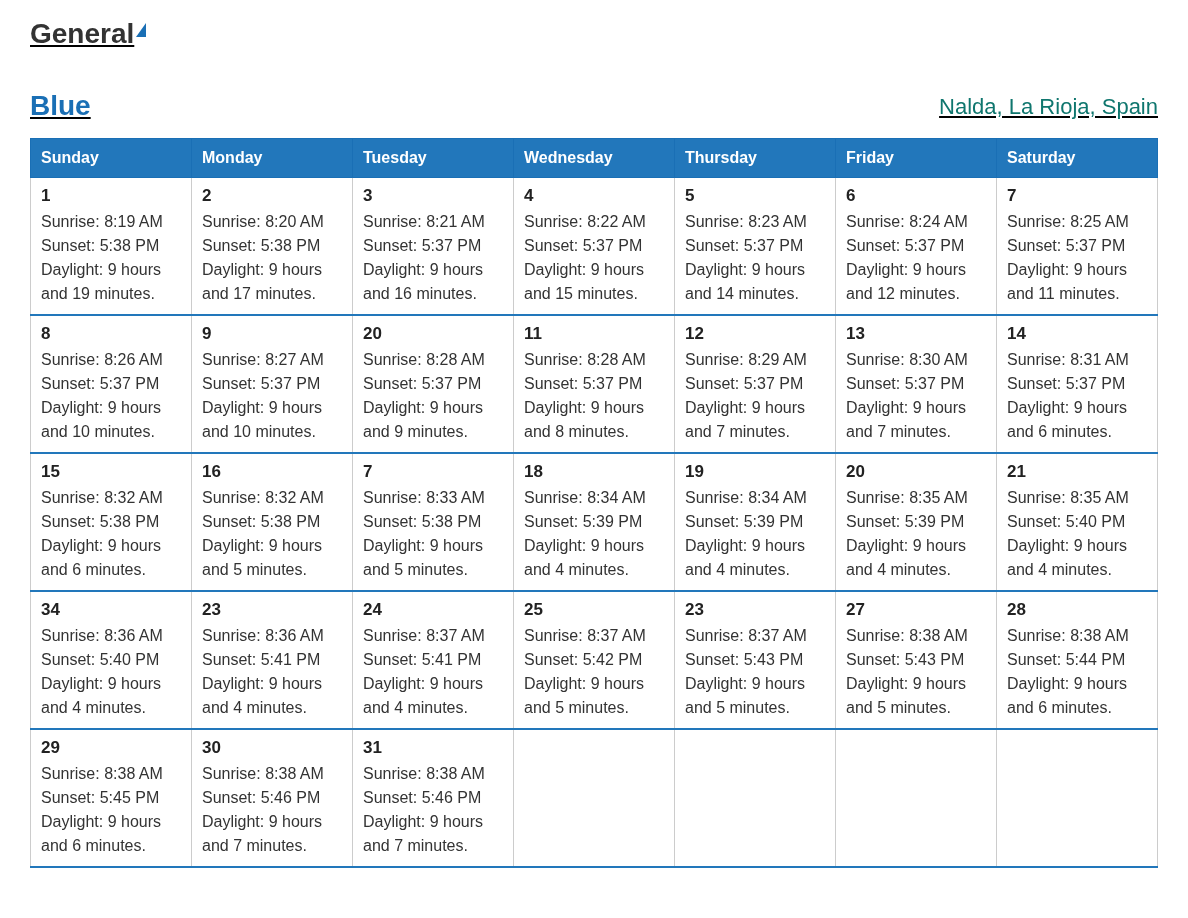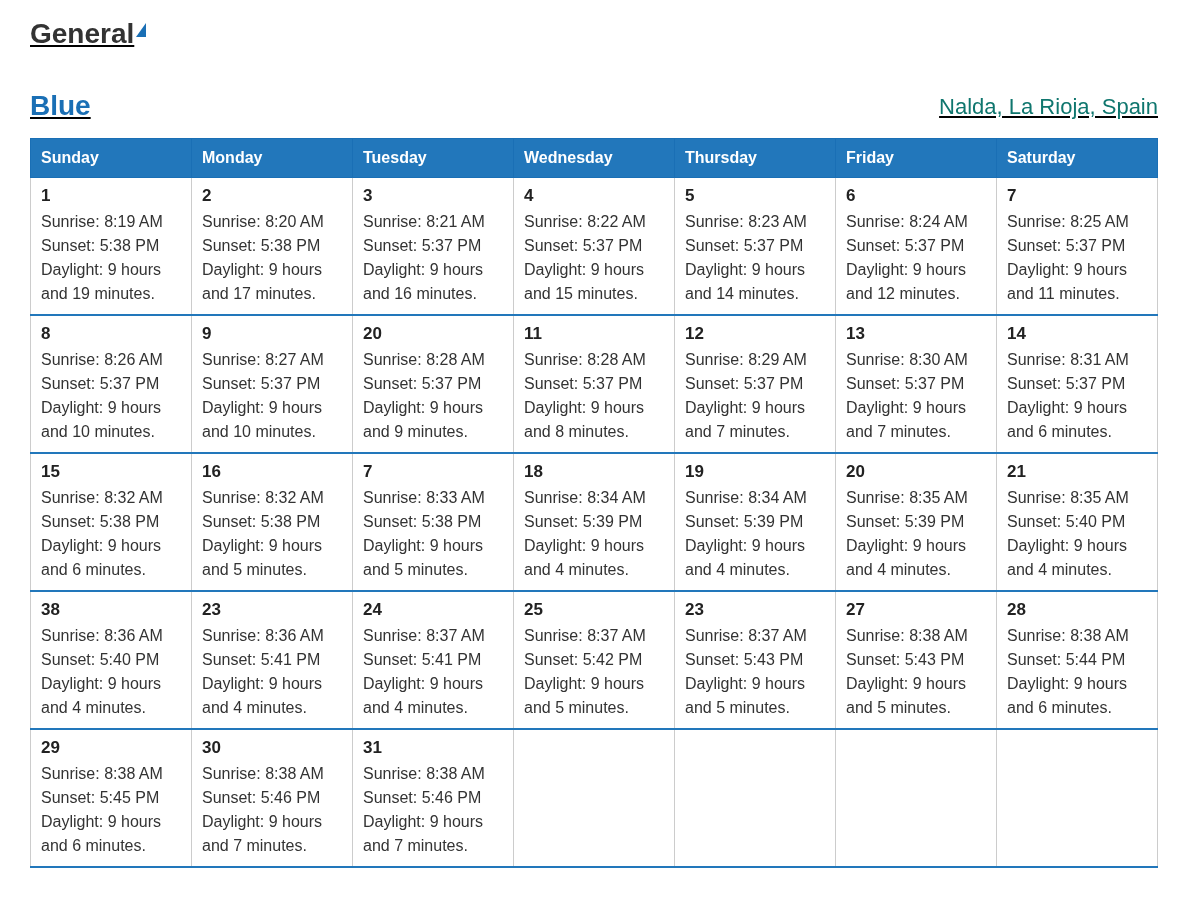--- a/index.html
+++ b/index.html
@@ -325,21 +325,21 @@
           <div class="day-info">
             Sunrise: 8:35 AM<br>
             Sunset: 5:40 PM<br>
             Daylight: 9 hours<br>
             and 4 minutes.
           </div>
         </td>
       </tr>
       <tr>
         <td>
-          <span class="day-number">38</span>
+          <span class="day-number">34</span>
           <div class="day-info">
             Sunrise: 8:36 AM<br>
             Sunset: 5:40 PM<br>
             Daylight: 9 hours<br>
             and 4 minutes.
           </div>
         </td>
         <td>
           <span class="day-number">23</span>
           <div class="day-info">

